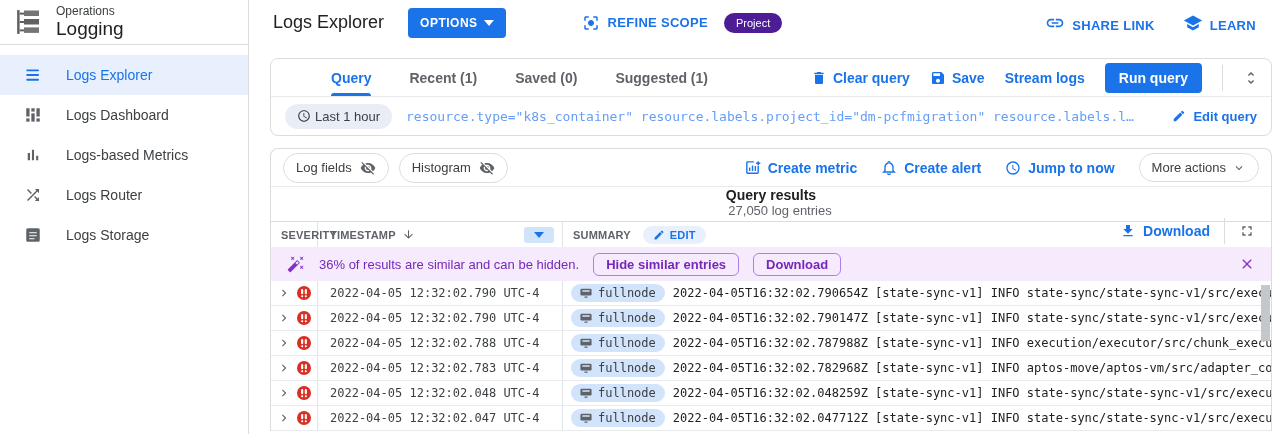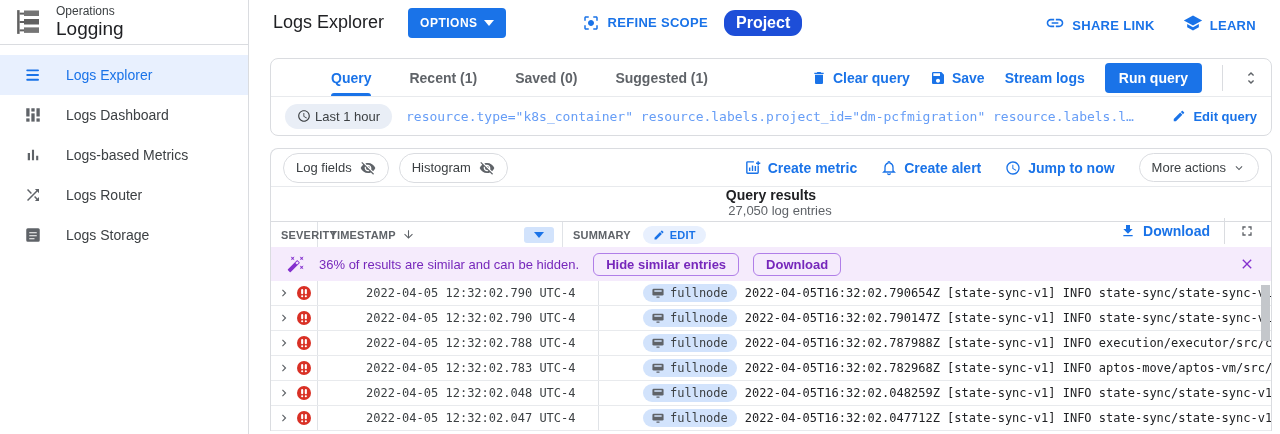--- a/index.html
+++ b/index.html
@@ -24,21 +24,21 @@
 
   
   .main { flex:1; min-width:0; }
   .main-header { height:45px; display:flex; align-items:center; padding:0 24px; gap:16px; }
   .page-title { font-size:18px; color:#202124; margin-right:8px; }
   .btn-options { display:flex; align-items:center; gap:6px; background:#1a73e8; color:#fff;
     font-size:12px; font-weight:bold; letter-spacing:.5px; border:none; border-radius:4px;
     padding:8px 12px; cursor:pointer; }
   .refine-scope { display:flex; align-items:center; gap:8px; color:#1a73e8;
     font-size:13px; font-weight:bold; letter-spacing:.3px; margin-left:60px; cursor:pointer; }
-  .scope-badge { background:#1d4ed8; color:#fff; font-size:16px; font-weight:bold;
+  .scope-badge { background:#4c1d95; color:#fff; font-size:11px; font-weight:normal;
     border-radius:11px; padding:4px 12px; cursor:pointer; }
   .header-right { margin-left:auto; display:flex; align-items:center; gap:28px; }
   .hdr-link { display:flex; align-items:flex-end; gap:7px; color:#1a73e8;
     font-size:13px; font-weight:bold; letter-spacing:.3px; cursor:pointer; }
 
   
   .query-card { margin:13px 8px 0 21px; border:1px solid #dadce0; border-radius:8px; background:#fff; }
   .tabs-row { height:38px; display:flex; align-items:center; padding:0 12px 0 24px;
     border-bottom:1px solid #e8eaed; }
   .tabs { display:flex; gap:38px; height:100%;margin-left:36px; }
@@ -92,21 +92,21 @@
     cursor:pointer; font-family:inherit; letter-spacing:.2px; }
 
   .banner { height:34px; display:flex; align-items:center; gap:14px; background:#f5ebfc; padding:0 16px; }
   .banner-msg { font-size:13px; color:#7627bb; }
   .banner-btn { border:1px solid #b07ee8; color:#7627bb; background:transparent; font-size:13px;
     font-weight:bold; border-radius:6px; padding:3px 12px; cursor:pointer; font-family:inherit; }
   .banner-close { margin-left:auto; background:none; border:none; cursor:pointer;
     display:flex; align-items:center; }
 
   .log-row { height:25px; display:flex; align-items:stretch; border-bottom:1px solid #e8eaed;
-    font-family:"DejaVu Sans Mono", monospace; font-size:12px; cursor:pointer;gap:36px; }
+    font-family:"DejaVu Sans Mono", monospace; font-size:12px; cursor:pointer; }
   .log-row .cell-sev { width:47px; flex:0 0 47px; display:flex; align-items:center;
     gap:6px; padding-left:6px; border-right:1px solid #e0e3e7; }
   .log-row .cell-ts { width:245px; flex:0 0 245px; display:flex; align-items:center;
     padding-left:12px; color:#3c4043; border-right:1px solid #e0e3e7; white-space:nowrap; overflow:hidden; }
   .log-row .cell-sum { flex:1; min-width:0; display:flex; align-items:center; gap:8px;
     padding-left:8px; color:#202124; white-space:nowrap; overflow:hidden; }
   .chip { display:inline-flex; align-items:center; gap:6px; background:#d2e3fc; color:#3c4043;
     border-radius:10px; padding:2px 9px; flex-shrink:0; cursor:pointer; }
   .sum-text { white-space:nowrap; overflow:hidden; }
   .err-icon { width:14px; height:14px; flex-shrink:0; display:flex; }

